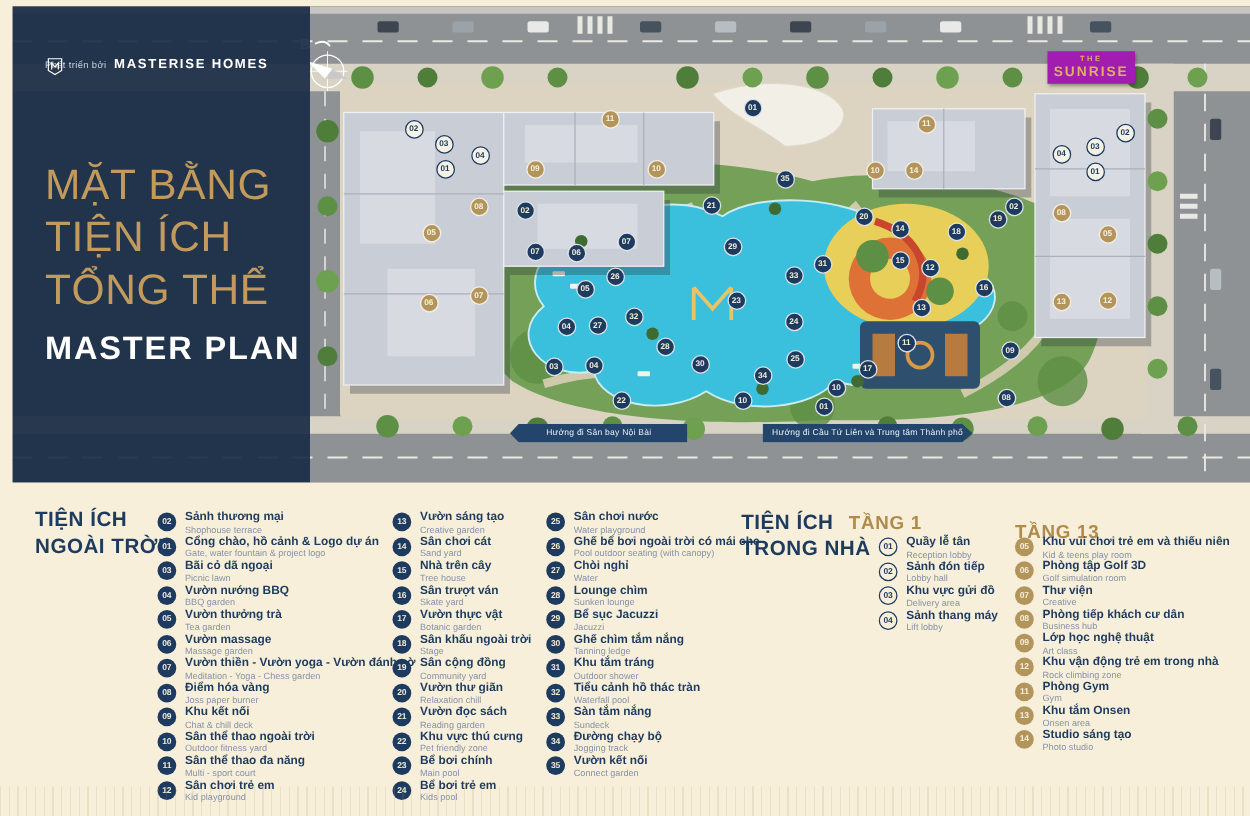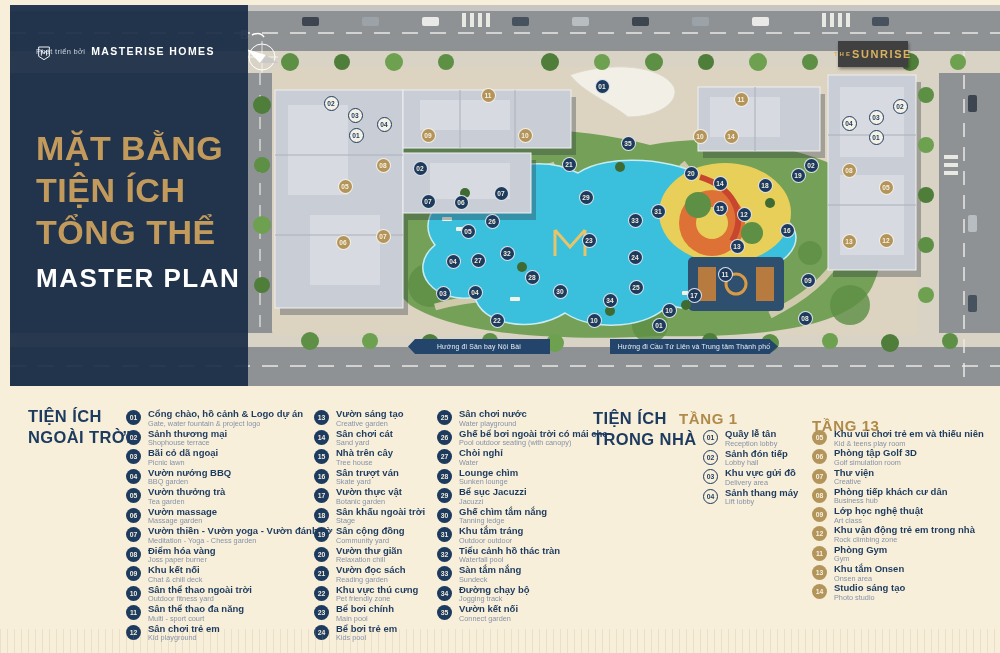--- a/index.html
+++ b/index.html
@@ -7,27 +7,27 @@
           font-family:"Liberation Sans", sans-serif;}
   
   #map{position:absolute;left:10px;top:5px;width:990px;height:381px;overflow:hidden;background:#8f9295;}
   #map svg{position:absolute;left:0;top:0;}
   
   #side-panel{position:absolute;left:0;top:0;width:238px;height:381px;
               background:rgba(26,44,70,0.93);z-index:30;}
   .dev-row{position:absolute;left:26px;top:40px;display:flex;align-items:center;gap:6px;}
   .dev-prefix{font-size:7.5px;color:#c9d2de;letter-spacing:.3px;}
   .dev-name{font-size:10.5px;font-weight:700;color:#ffffff;letter-spacing:1.4px;}
-  .title{position:absolute;left:26px;top:122px;color:#c29b5c;font-weight:700;
+  .title{position:absolute;left:26px;top:122px;color:#c29b5c;font-weight:400;
          font-size:34px;line-height:42px;letter-spacing:.5px;}
   .subtitle{position:absolute;left:26px;top:258px;color:#ffffff;font-weight:700;
             font-size:26px;letter-spacing:1.5px;}
   
-  #badge{position:absolute;left:828px;top:36px;width:70px;height:26px;background:#404040;
-         z-index:25;display:flex;flex-direction:row;align-items:center;justify-content:center;
+  #badge{position:absolute;left:828px;top:36px;width:70px;height:26px;background:#a21caf;
+         z-index:25;display:flex;flex-direction:column;align-items:center;justify-content:center;
          box-shadow:1px 2px 3px rgba(0,0,0,.4);text-align:center;}
   #badge .b1{font-size:6px;color:#d9b25f;letter-spacing:2px;font-weight:700;line-height:7px;}
   #badge .b2{font-size:11px;color:#d9b25f;letter-spacing:1.6px;font-weight:700;line-height:12px;}
   
   #compass{position:absolute;left:226px;top:18px;z-index:26;}
   
   .banner{position:absolute;z-index:25;background:#24456b;color:#e9eff6;font-size:6.8px;
           display:flex;align-items:center;justify-content:center;letter-spacing:.2px;
           height:15px;top:334px;}
   #banner-left{left:398px;width:142px;clip-path:polygon(0 50%,5% 0,100% 0,100% 100%,5% 100%);}
@@ -346,34 +346,34 @@
         <div class="mk mk-o" style="left: 641.5px; top: 312.5px;">01</div>
       </div>
   </div>
 
   <div class="lg-head" id="head-outdoor">
     <div>TIỆN ÍCH</div>
     <div>NGOÀI TRỜI</div>
   </div>
   <div class="lg-col" id="col-1">
       <div class="lg-row">
+        <span class="lg-num num-navy">02</span>
+        <div class="lg-texts">
+          <div class="lg-vi">Sảnh thương mại</div>
+          <div class="lg-en">Shophouse terrace</div>
+        </div>
+      </div>
+      <div class="lg-row">
         <span class="lg-num num-navy">01</span>
         <div class="lg-texts">
           <div class="lg-vi">Cổng chào, hồ cảnh &amp; Logo dự án</div>
           <div class="lg-en">Gate, water fountain &amp; project logo</div>
         </div>
       </div>
       <div class="lg-row">
-        <span class="lg-num num-navy">02</span>
-        <div class="lg-texts">
-          <div class="lg-vi">Sảnh thương mại</div>
-          <div class="lg-en">Shophouse terrace</div>
-        </div>
-      </div>
-      <div class="lg-row">
         <span class="lg-num num-navy">03</span>
         <div class="lg-texts">
           <div class="lg-vi">Bãi cỏ dã ngoại</div>
           <div class="lg-en">Picnic lawn</div>
         </div>
       </div>
       <div class="lg-row">
         <span class="lg-num num-navy">04</span>
         <div class="lg-texts">
           <div class="lg-vi">Vườn nướng BBQ</div>
@@ -563,21 +563,21 @@
         <span class="lg-num num-navy">30</span>
         <div class="lg-texts">
           <div class="lg-vi">Ghế chìm tắm nắng</div>
           <div class="lg-en">Tanning ledge</div>
         </div>
       </div>
       <div class="lg-row">
         <span class="lg-num num-navy">31</span>
         <div class="lg-texts">
           <div class="lg-vi">Khu tắm tráng</div>
-          <div class="lg-en">Outdoor outdoor</div>
+          <div class="lg-en">Outdoor shower</div>
         </div>
       </div>
       <div class="lg-row">
         <span class="lg-num num-navy">32</span>
         <div class="lg-texts">
           <div class="lg-vi">Tiểu cảnh hồ thác tràn</div>
           <div class="lg-en">Waterfall pool</div>
         </div>
       </div>
       <div class="lg-row">

